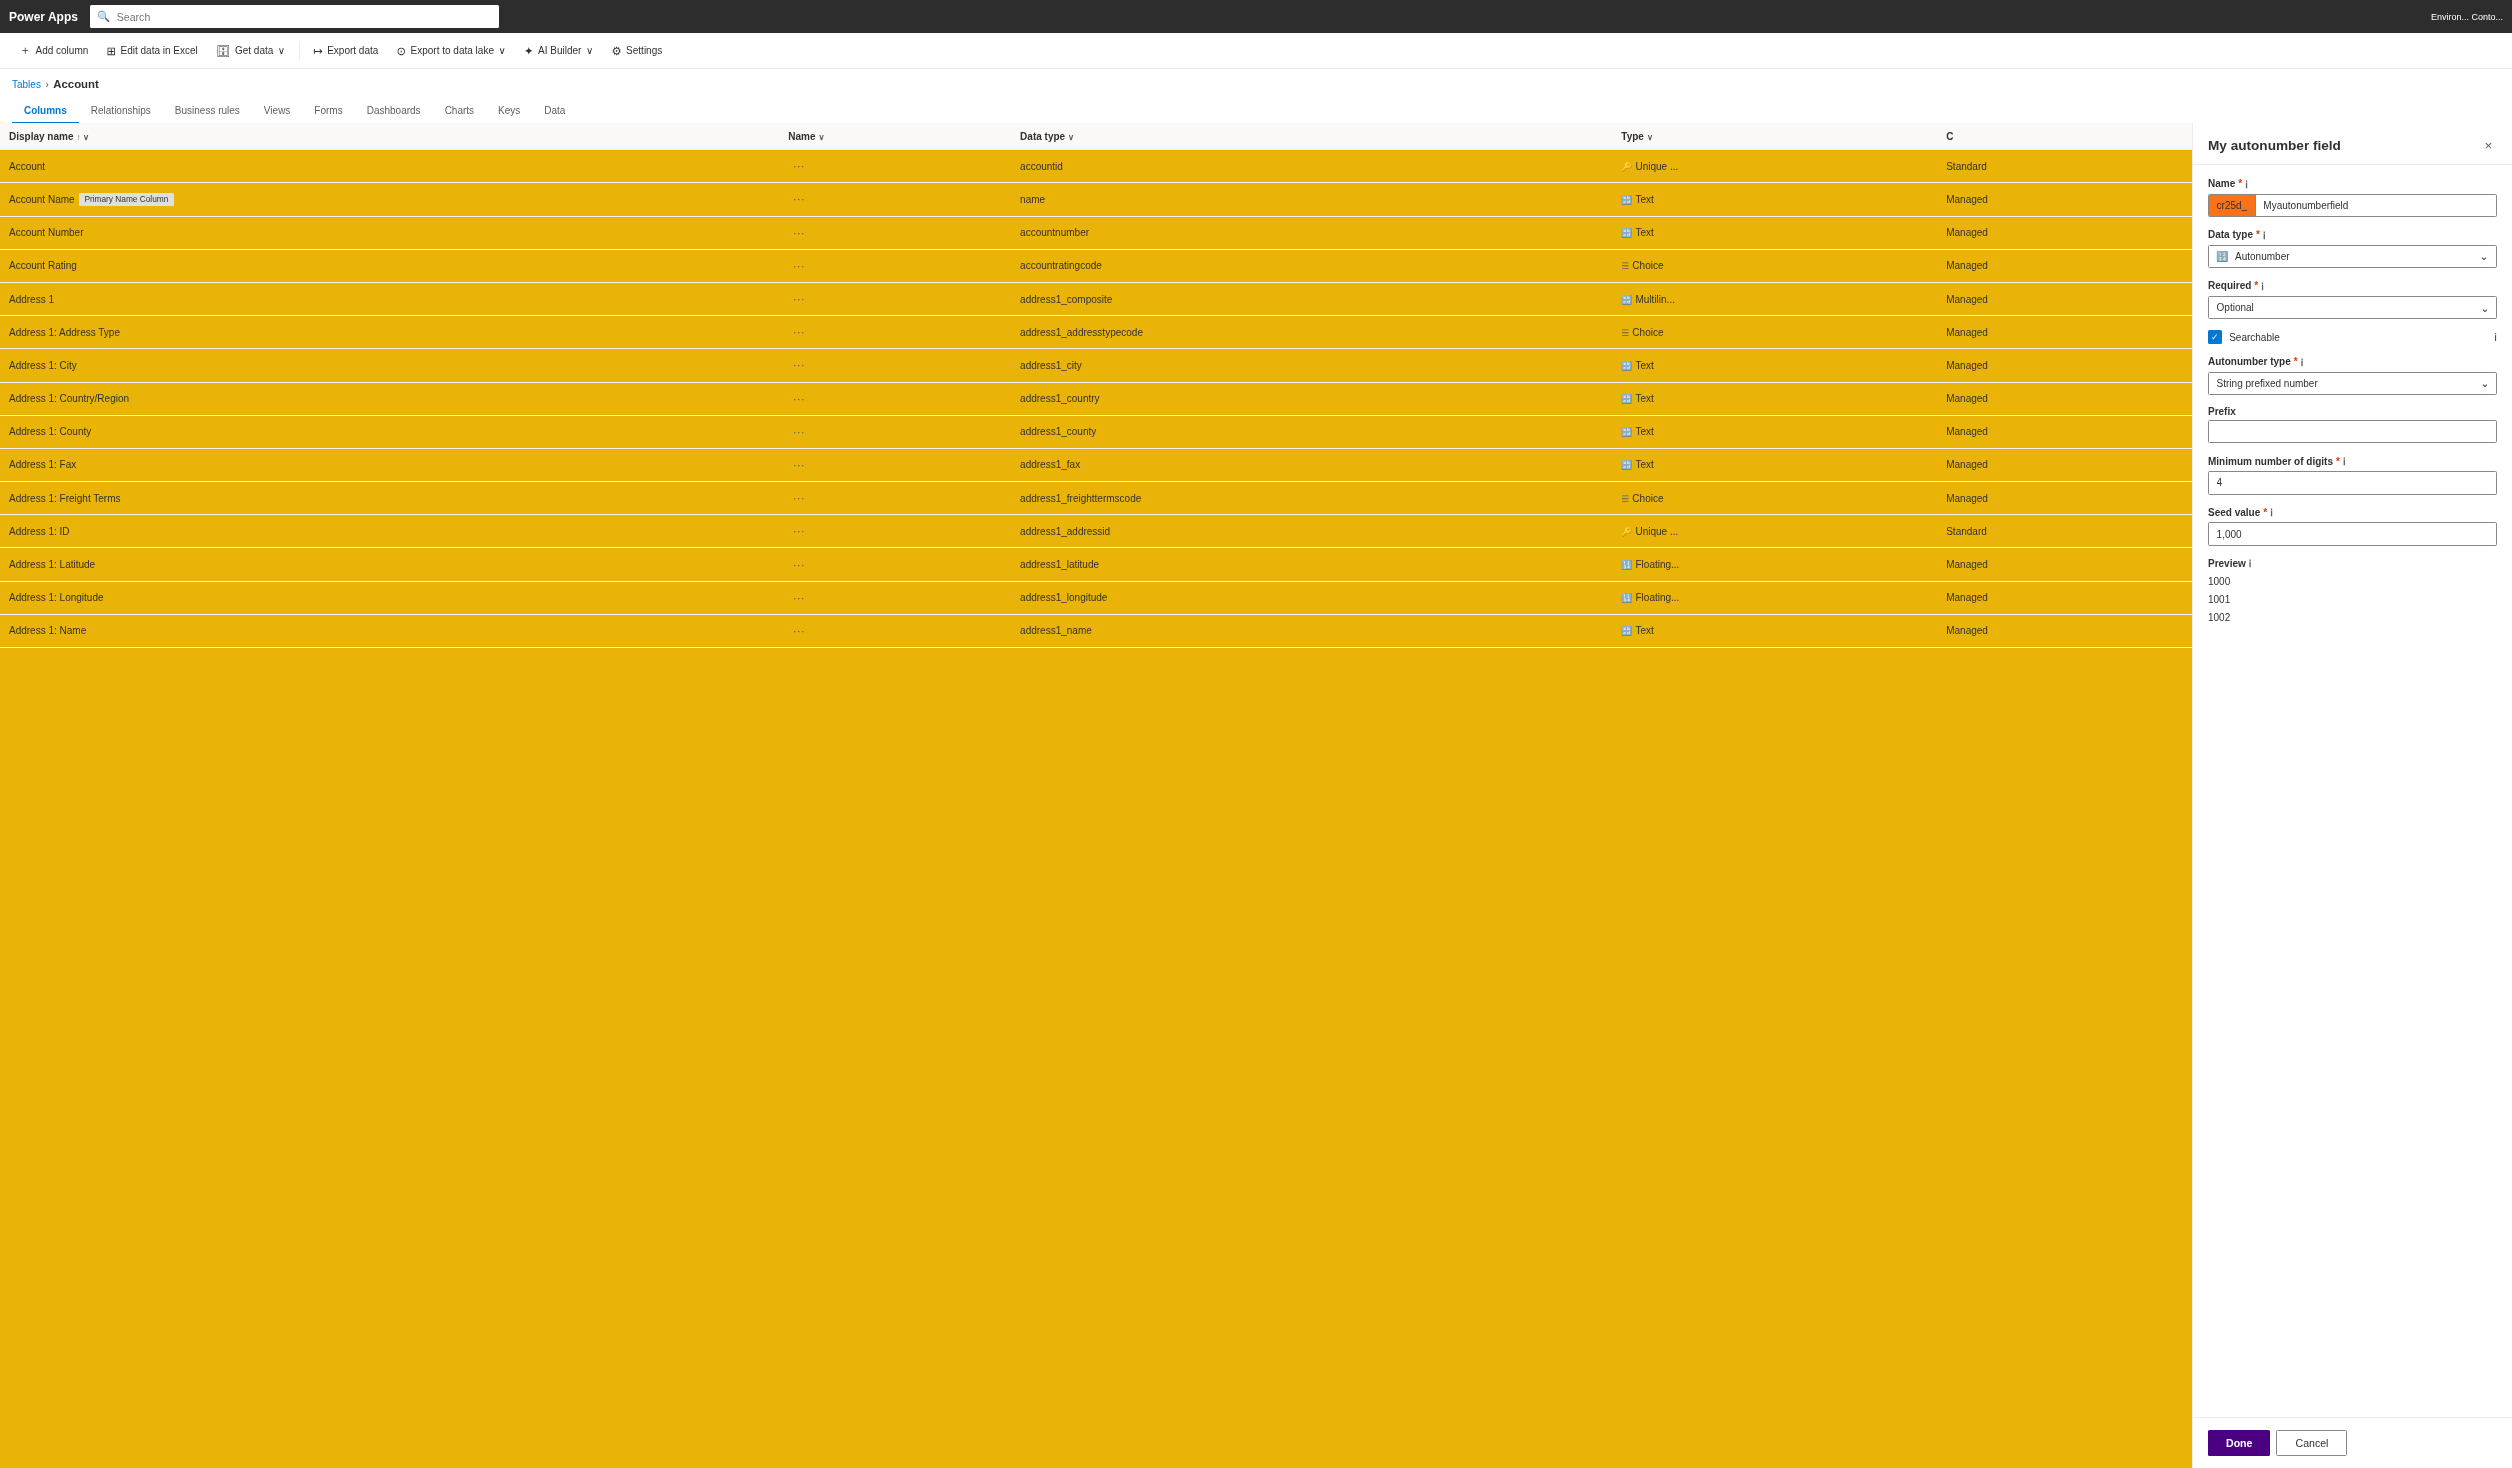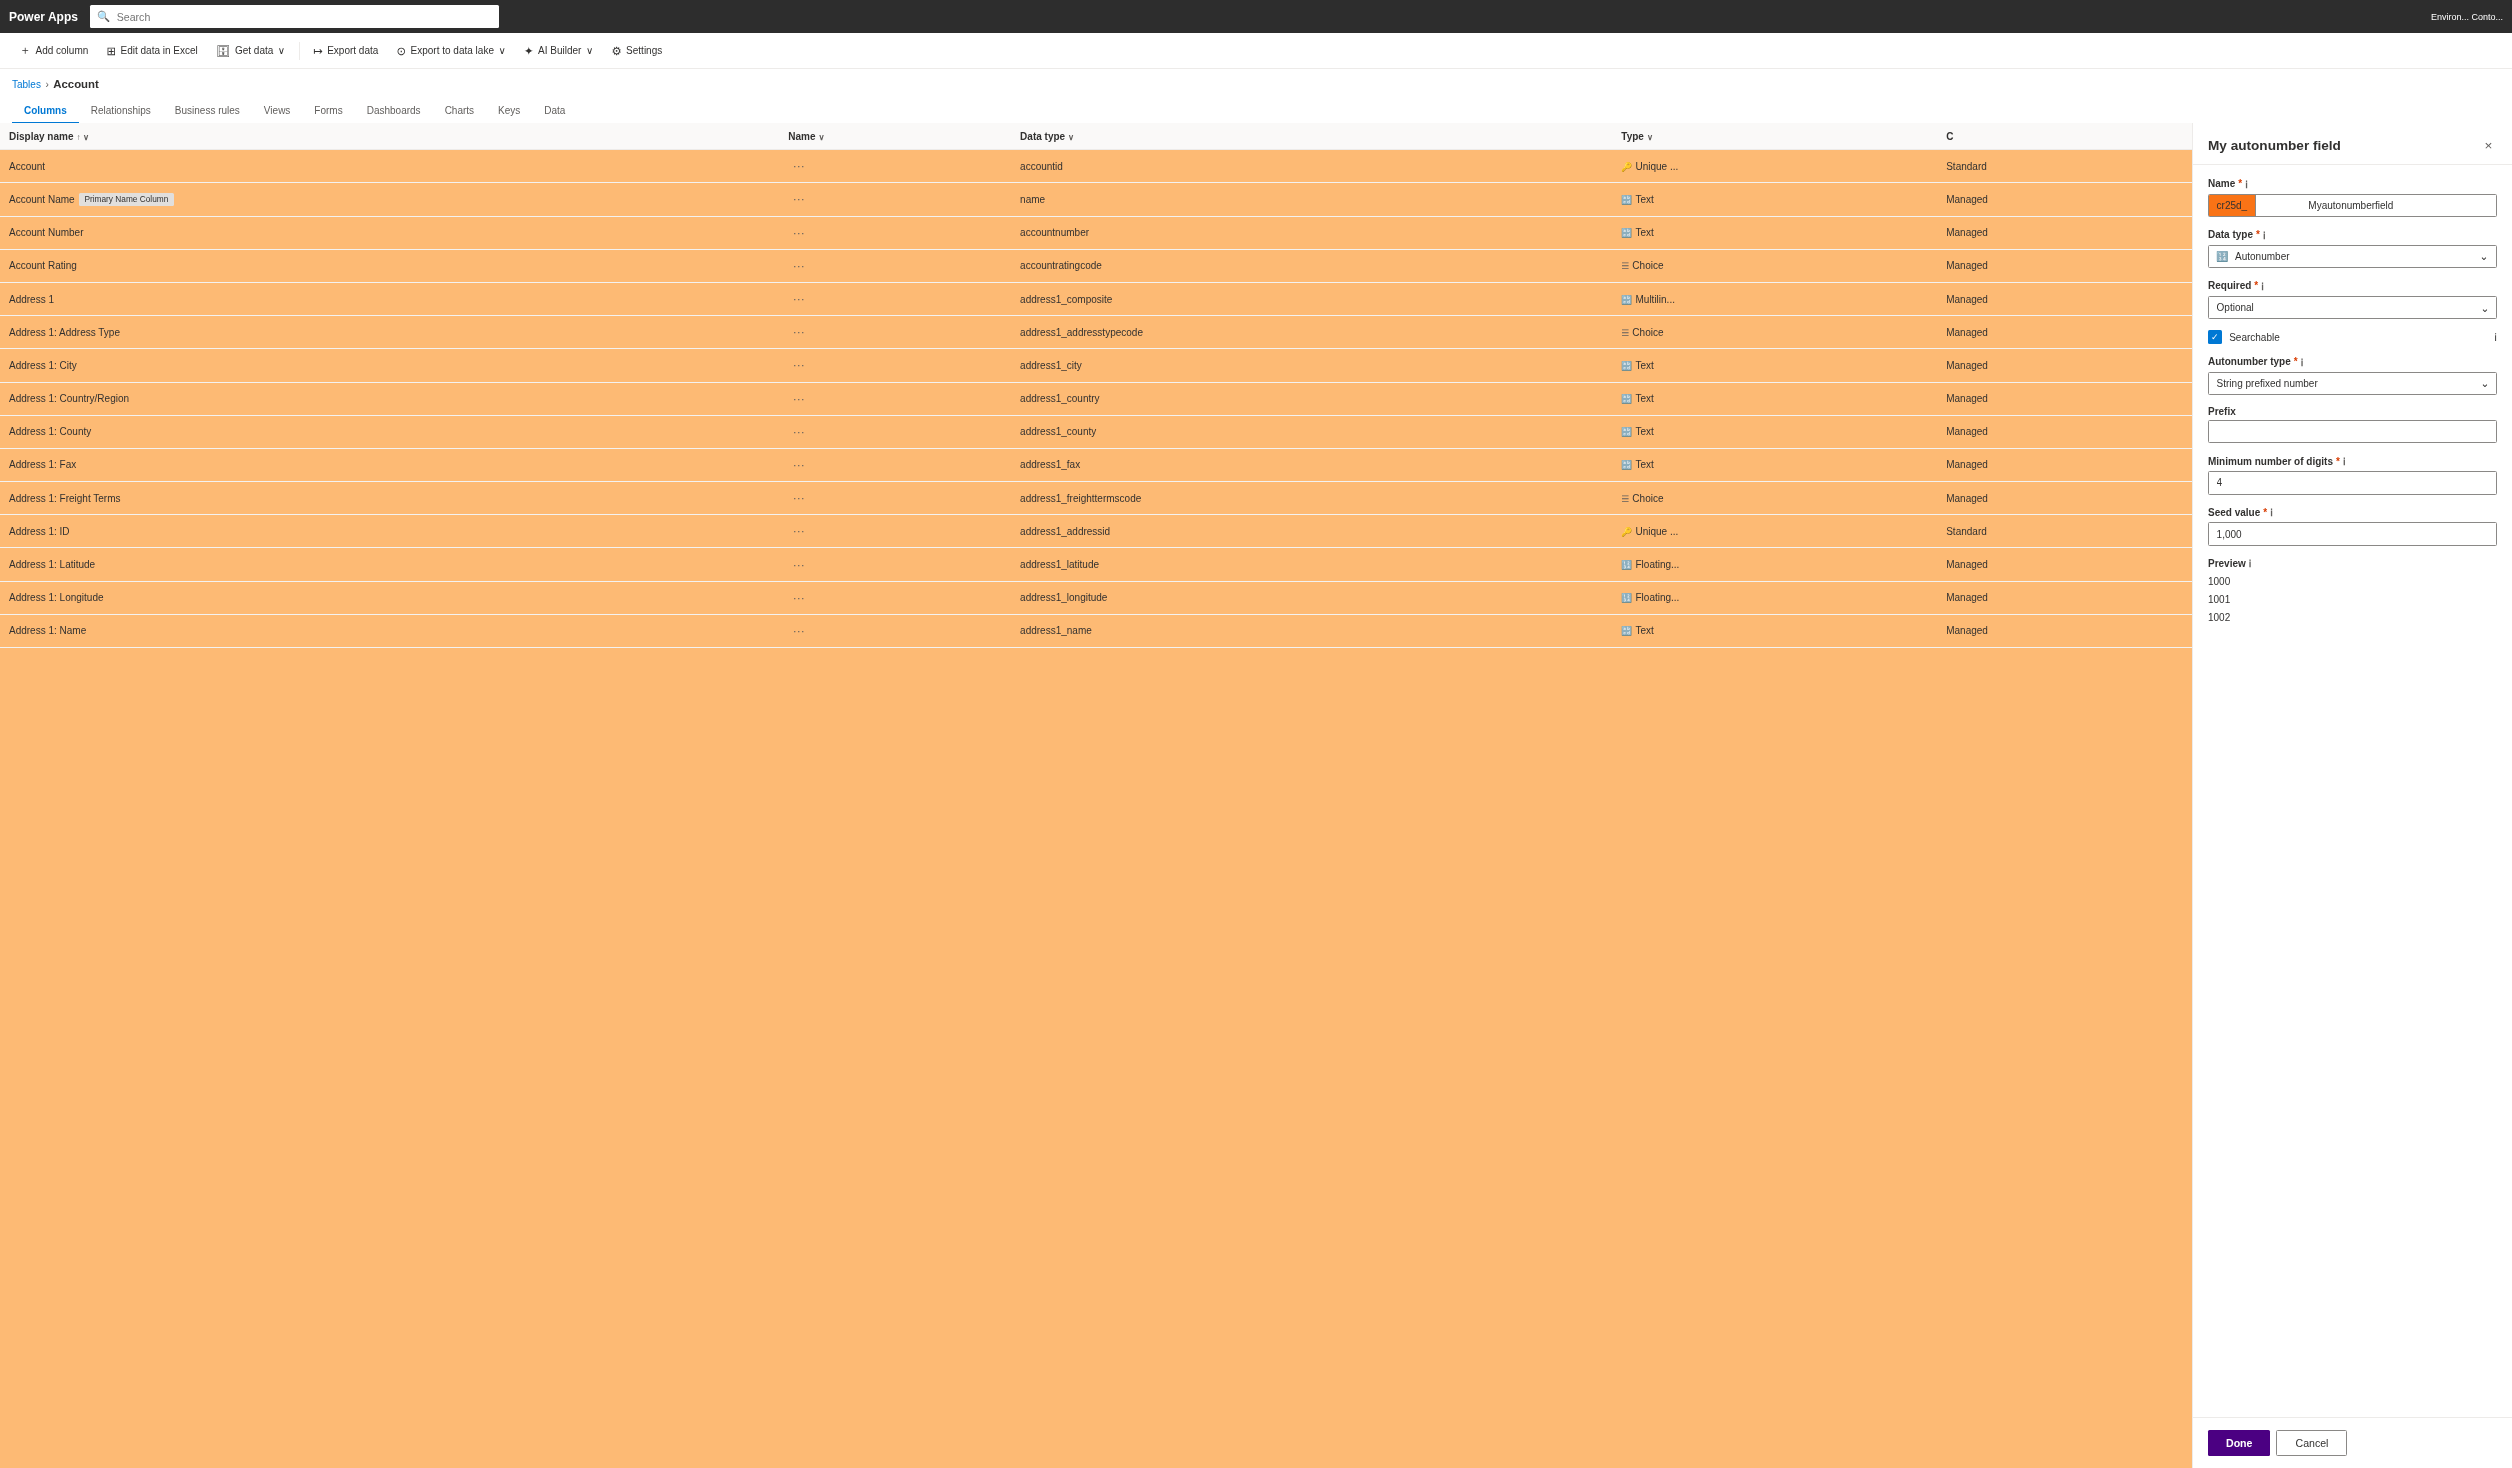--- a/index.html
+++ b/index.html
@@ -120,21 +120,21 @@
     .main-layout {
       display: flex;
       flex: 1;
       overflow: hidden;
     }
 
     
     .table-area {
       flex: 1;
       overflow-y: auto;
-      background: #fdba74;
+      background: #eab308;
     }
 
     
     .data-table {
       width: 100%;
       border-collapse: collapse;
     }
     .data-table thead tr {
       background: #faf9f8;
       border-bottom: 0.8px solid #edebe9;
@@ -250,21 +250,20 @@
       border-right: 0.8px solid #8a8886;
       white-space: nowrap;
     }
     .field-input-row input {
       flex: 1;
       border: none;
       outline: none;
       padding: 5.3px 7.6px;
       font-size: 10px;
       color: #323130;
-      margin-left: 45px;
     }
 
     .field-select {
       position: relative;
     }
     .field-select select {
       width: 100%;
       padding: 5.3px 24px 5.3px 7.6px;
       border: 0.8px solid #8a8886;
       border-radius: 1.5px;

